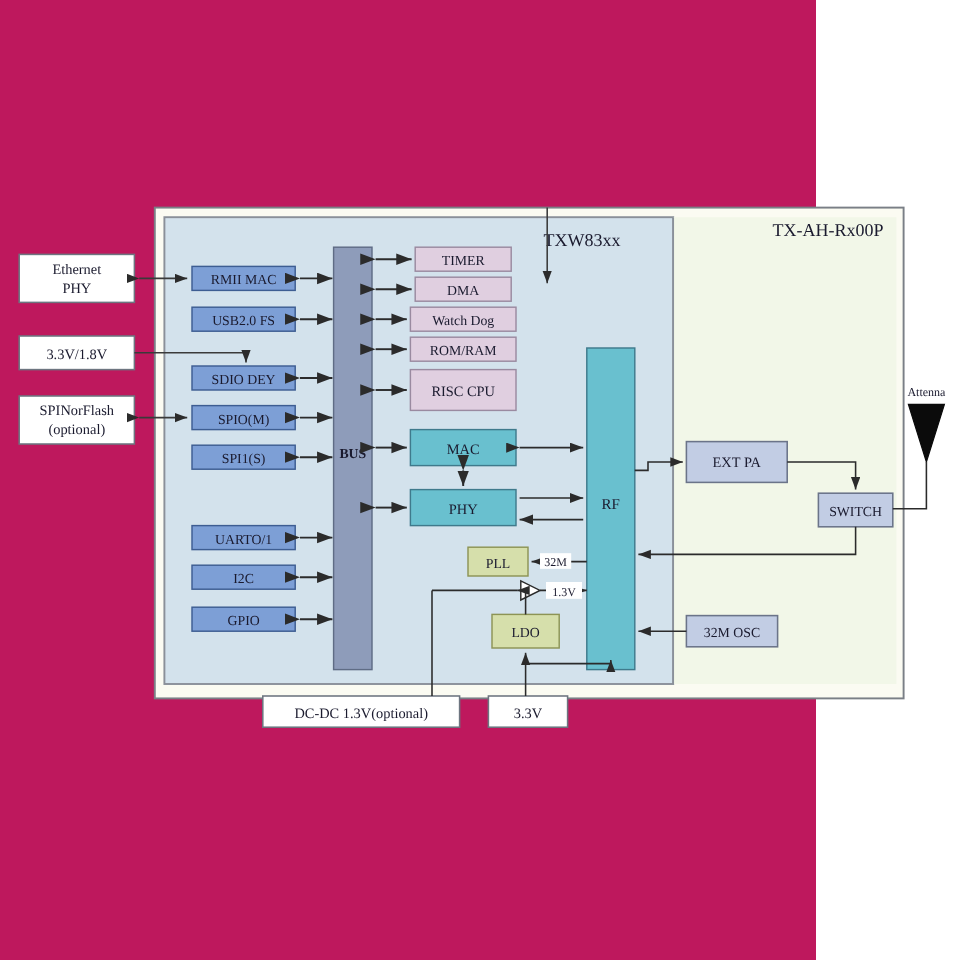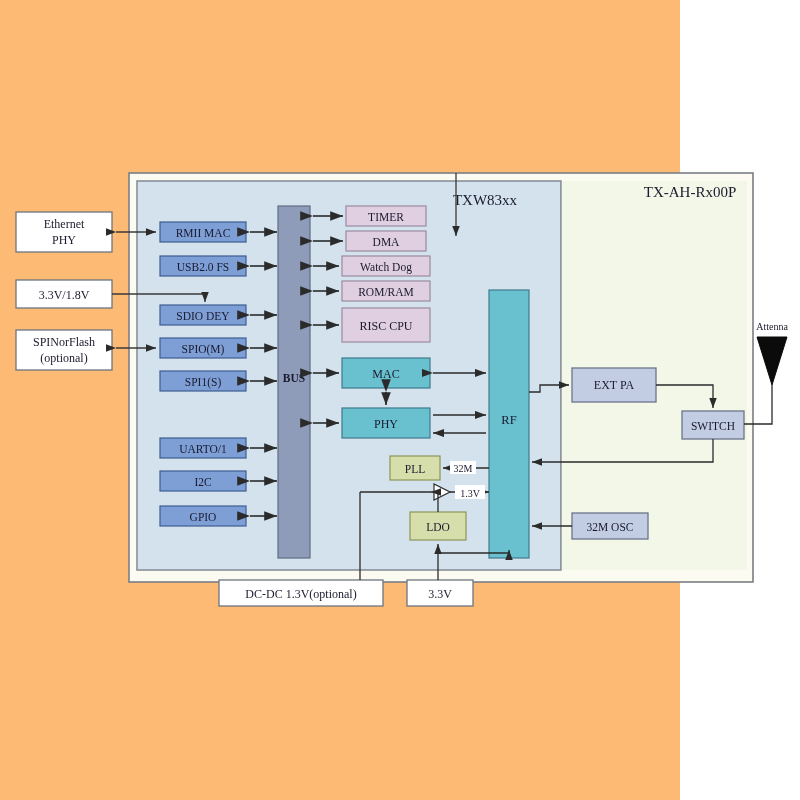--- a/index.html
+++ b/index.html
@@ -1,18 +1,18 @@
 <!DOCTYPE html>
 <html><head>
 <meta charset="utf-8">
 <style>
   html,body{margin:0;padding:0;background:#ffffff;}
   body{width:800px;height:800px;overflow:hidden;
        font-family:"Liberation Serif", serif;}
-  #stage{position:relative;width:680px;height:800px;background:#fdba74;}
+  #stage{position:relative;width:680px;height:800px;background:#be185d;}
   svg{display:block;}
   .blk-label{font-family:"Liberation Serif", serif;fill:#1a1a2e;}
 </style>
 </head>
 <body>
 
 <div id="stage">
 <svg width="800" height="800" viewBox="0 0 800 800" xmlns="http://www.w3.org/2000/svg">
 
   <defs>

